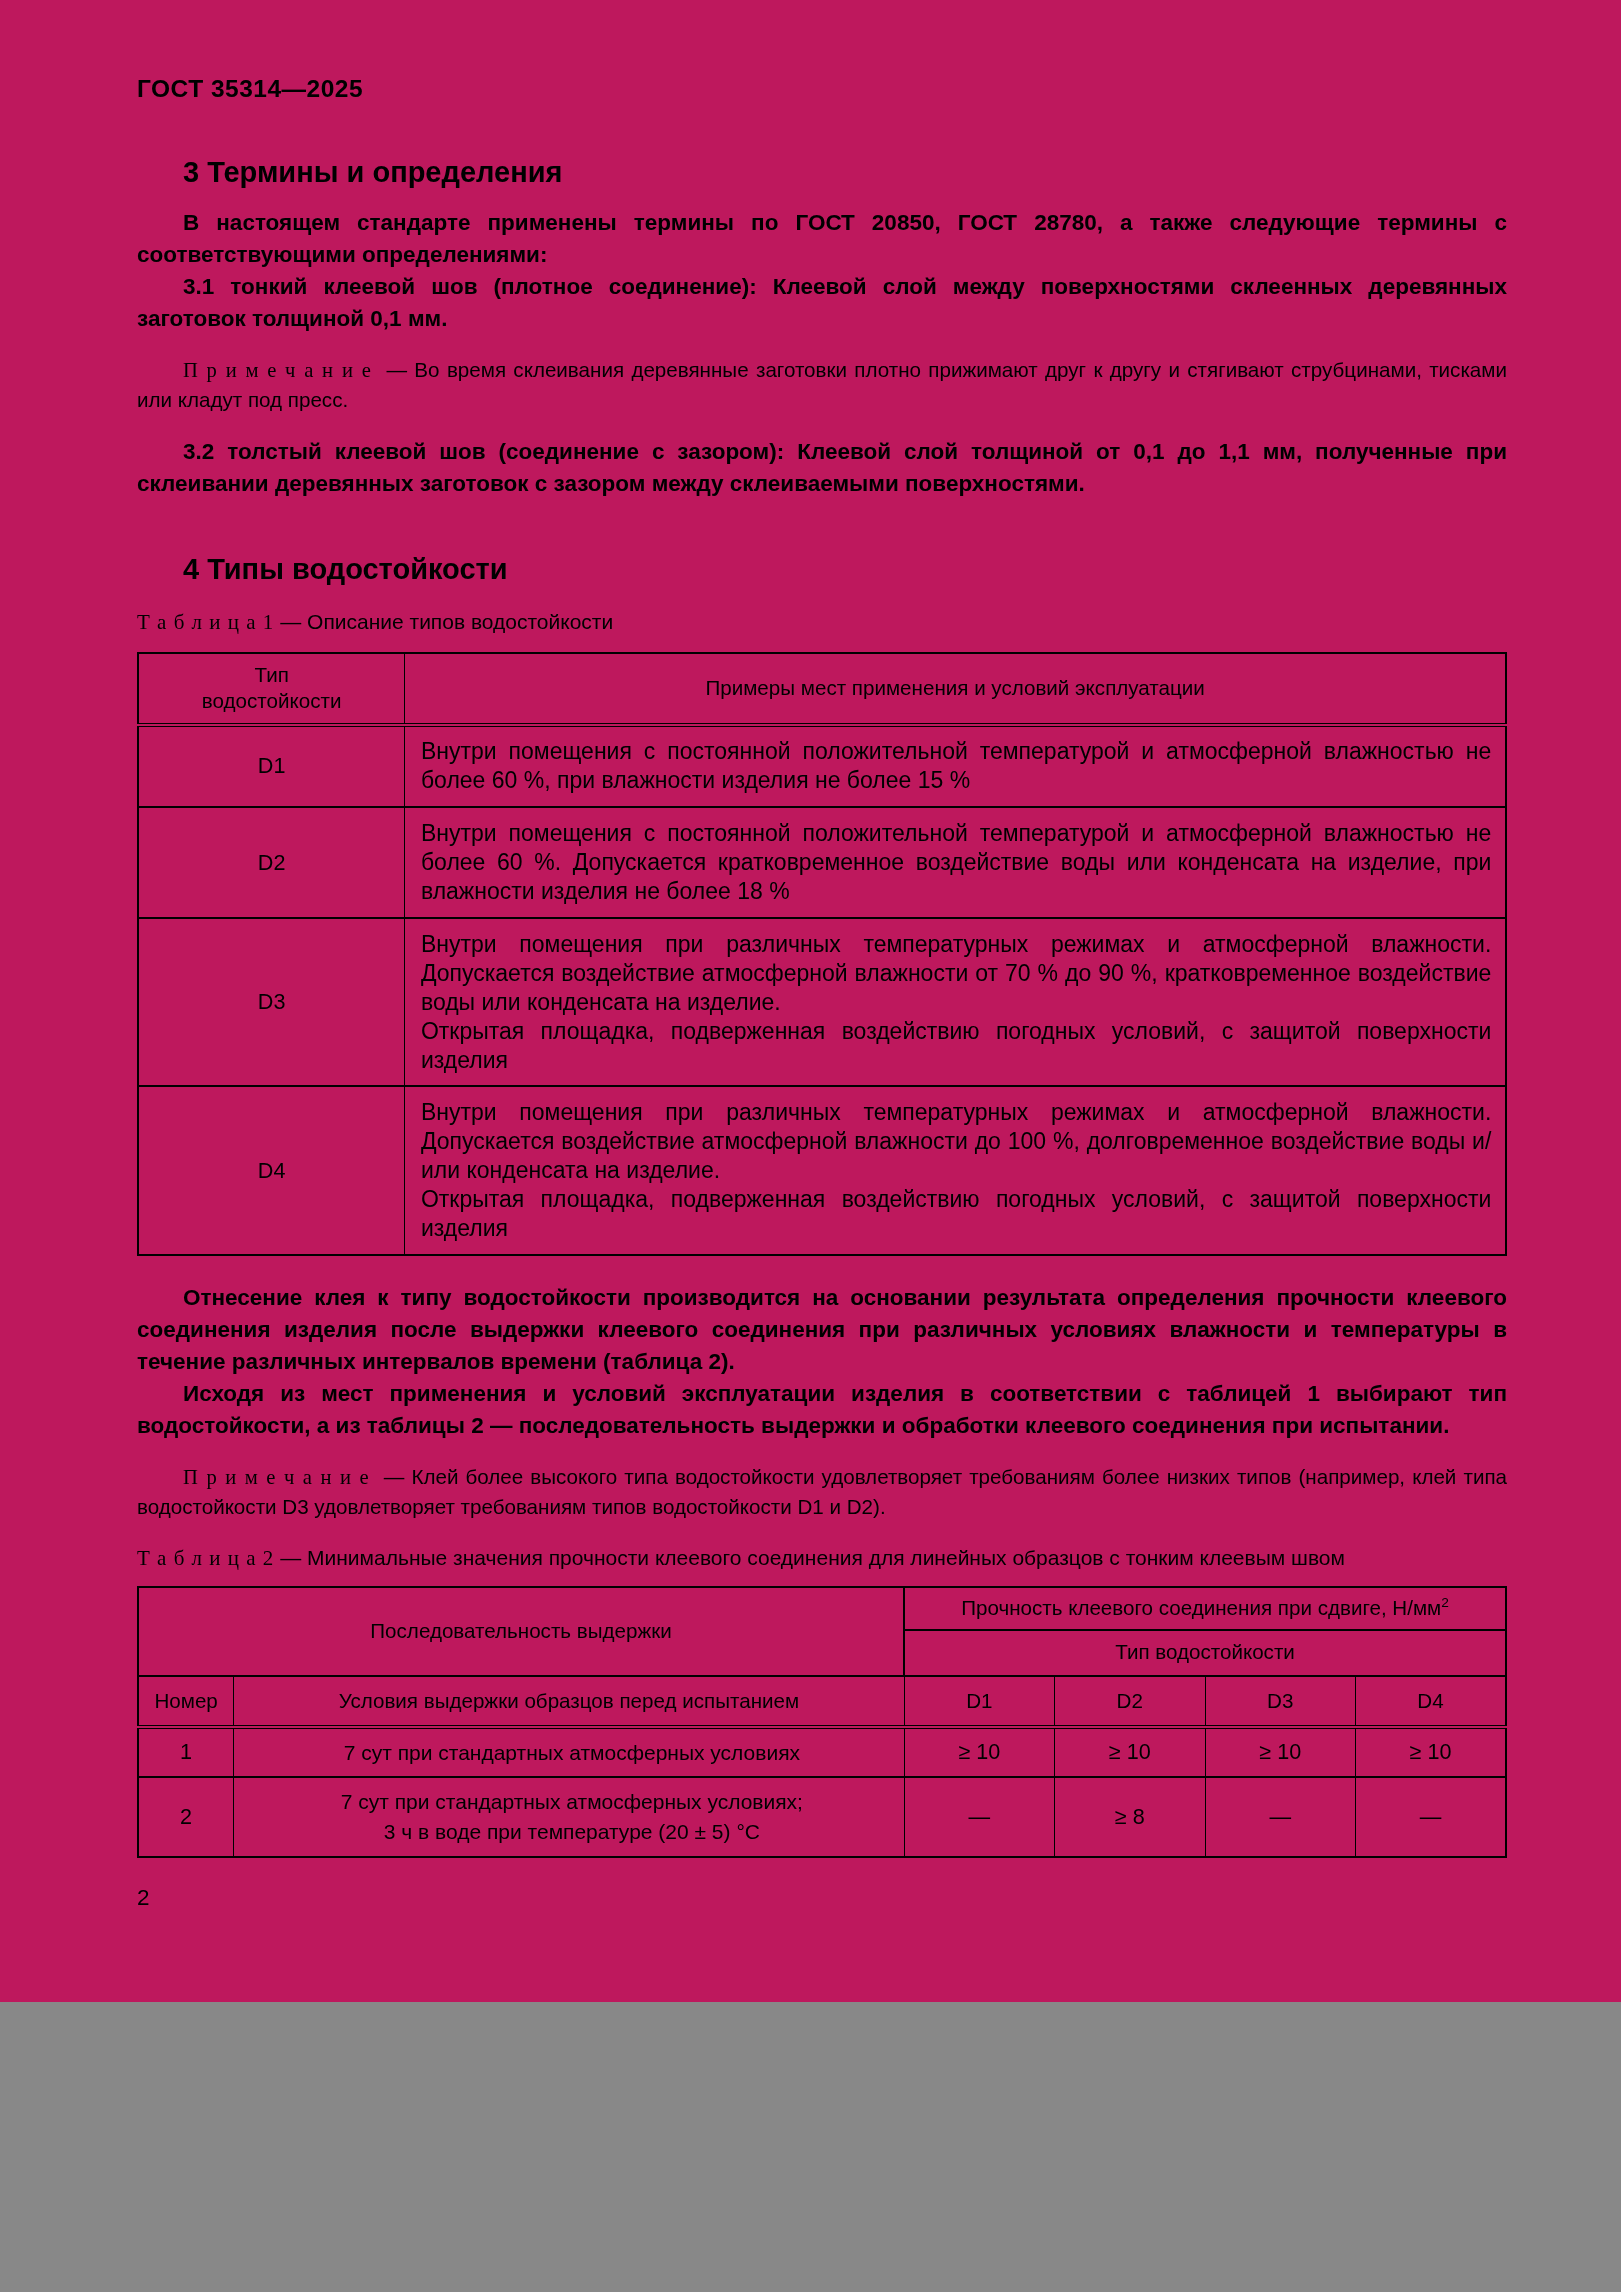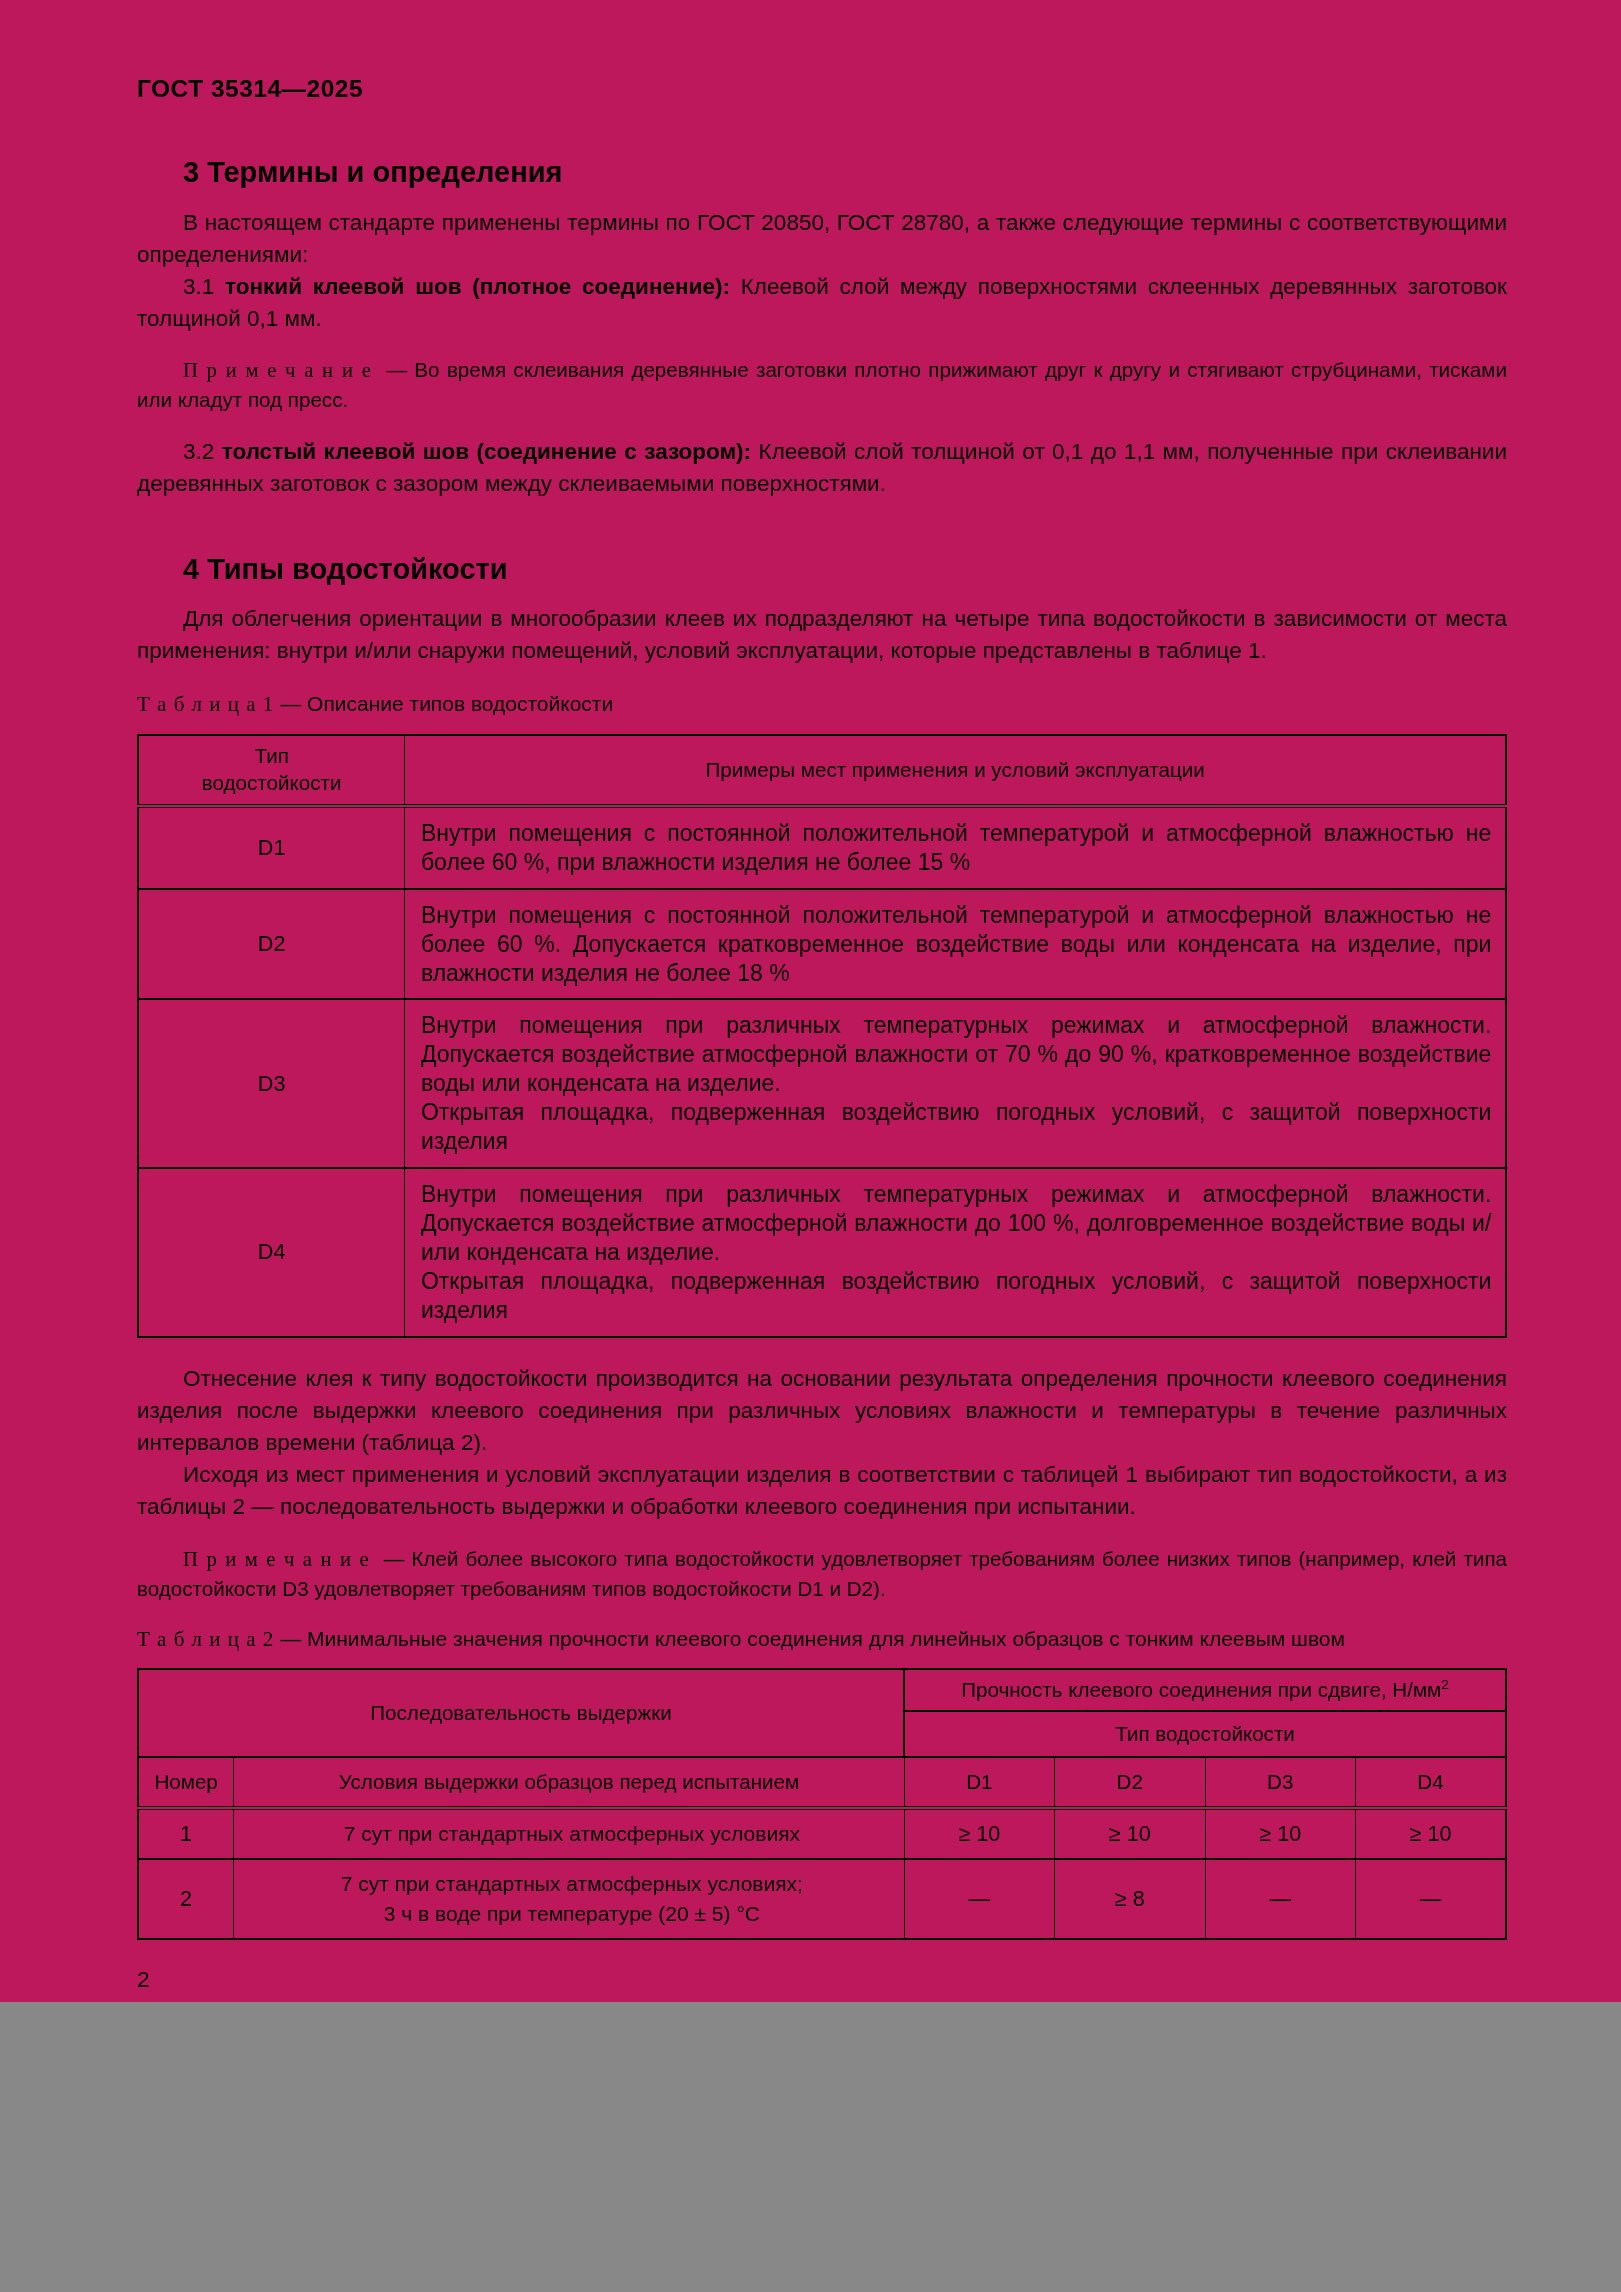--- a/index.html
+++ b/index.html
@@ -8,21 +8,21 @@
   .page {
     position:relative;
     width:1621px; height:2002px;
     background:#be185d; color:#000;
     padding:75px 114px 0 137px;
     overflow:hidden;
   }
   .doc-number { font-size:24.5px; font-weight:bold; letter-spacing:0.5px; }
   .section-title { font-size:29px; font-weight:bold; margin:53px 0 0 46px; }
   p.body {
-    font-size:22.5px; line-height:32px; text-align:justify; text-indent:46px;
+    font-size:22.5px; line-height:32px; text-align:justify; text-indent:46px;font-weight:bold;
   }
   p.first-after-title { margin-top:17.6px; }
   .note {
     font-size:20.6px; line-height:29px; text-align:justify; text-indent:46px;
     margin:20.6px 0 21.6px 0;
   }
   .note-label { letter-spacing:1px;font-family:Liberation Serif, serif; }
   .caption { font-size:21px; line-height:29px; margin:21.6px 0 14.7px 0; }
   .caption2 { margin-top:15.7px; margin-bottom:13.7px; }
 
@@ -65,21 +65,20 @@
   <p class="body first-after-title">В настоящем стандарте применены термины по ГОСТ 20850, ГОСТ 28780, а также следующие термины с соответствующими определениями:</p>
 
   <p class="body"><span>3.1</span> <b>тонкий клеевой шов (плотное соединение):</b> <span>Клеевой слой между поверхностями склеенных деревянных заготовок толщиной 0,1 мм.</span></p>
 
   <p class="note"><span class="note-label">П р и м е ч а н и е</span>&nbsp; <span>— Во время склеивания деревянные заготовки плотно прижимают друг к другу и стягивают струбцинами, тисками или кладут под пресс.</span></p>
 
   <p class="body"><span>3.2</span> <b>толстый клеевой шов (соединение с зазором):</b> <span>Клеевой слой толщиной от 0,1 до 1,1 мм, полученные при склеивании деревянных заготовок с зазором между склеиваемыми поверхностями.</span></p>
 
   <h2 class="section-title">4 Типы водостойкости</h2>
 
-  <p class="body first-after-title">Для облегчения ориентации в многообразии клеев их подразделяют на четыре типа водостойкости в зависимости от места применения: внутри и/или снаружи помещений, условий эксплуатации, которые представлены в таблице 1.</p>
 
   <p class="caption"><span class="note-label">Т а б л и ц а  1</span> <span>— Описание типов водостойкости</span></p>
 
   <table class="t1">
     <colgroup>
         <col style="width:19.5%">
         <col style="width:80.5%">
       </colgroup>
     <thead>
       <tr>

